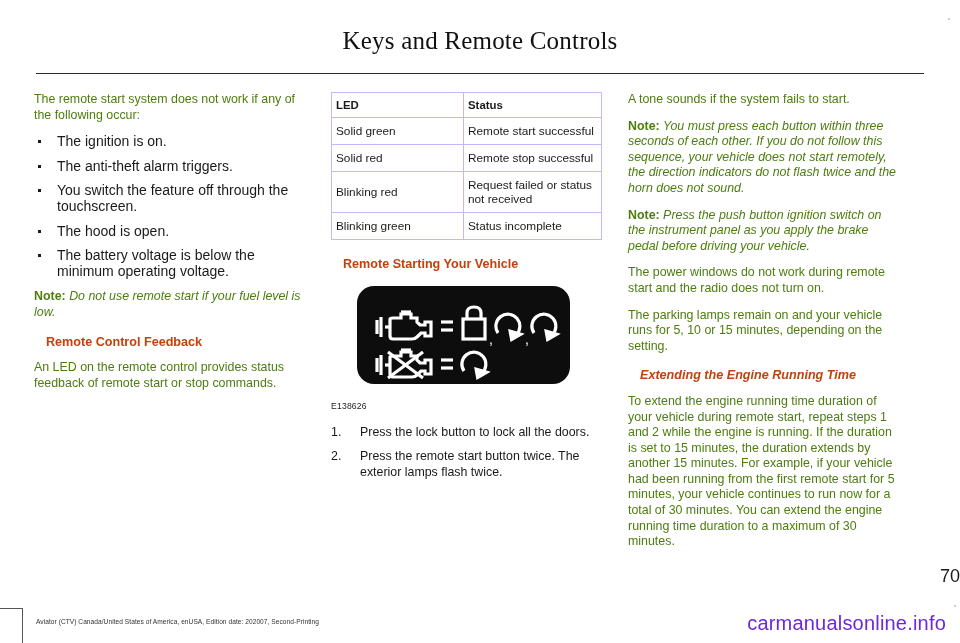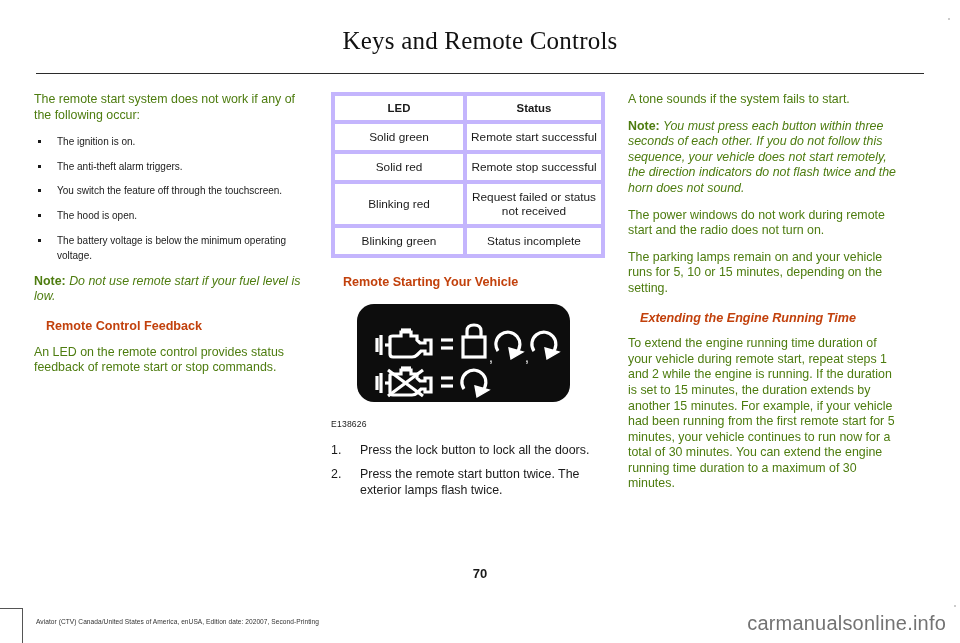--- a/index.html
+++ b/index.html
@@ -85,21 +85,21 @@
   
   ul.bullets {
     list-style: none;
     margin: 0 0 10px 0;
     padding: 0;
   }
   ul.bullets li {
     position: relative;
     padding-left: 23px;
     margin-bottom: 9px;
-    font-size: 10px;
+    font-size: 14px;
     line-height: 15.6px;
   }
   ul.bullets li::before {
     content: "";
     position: absolute;
     left: 4px;
     top: 6px;
     width: 3px;
     height: 3px;
     background: #1a1a1a;
@@ -130,22 +130,22 @@
 
   
   table.led-table {
     border-collapse: collapse;
     width: 270px;
     margin: 0 0 0 0;
     table-layout: fixed;
   }
   table.led-table td,
   table.led-table th {
-    border: 4px solid #c4b5fd;
-    text-align: center;
+    border: 1px solid #c4b5fd;
+    text-align: left;
     vertical-align: middle;
     font-size: 11.8px;
     line-height: 14px;
     padding: 6px 4px;
     color: #1a1a1a;
     font-weight: normal;
   }
   table.led-table th {
     font-weight: bold;
     font-size: 11.4px;
@@ -173,40 +173,40 @@
     letter-spacing: 0.2px;
     margin-top: 17px;
   }
 
   
   #page-number {
     position: absolute;
     left: 0;
     right: 0;
     top: 566px;
-    text-align: center;
-    font-size: 13px;
-    font-weight: bold;
+    text-align: right;
+    font-size: 18px;
+    font-weight: normal;
     color: #1a1a1a;
   }
   #footer-note {
     position: absolute;
     left: 36px;
     top: 618px;
     font-size: 6.6px;
     color: #333333;
     letter-spacing: 0.05px;
     white-space: nowrap;
   }
   #watermark {
     position: absolute;
     right: 14px;
     bottom: 8px;
     font-size: 20px;
-    color: #737373;
+    color: #6d28d9;
     letter-spacing: 0.2px;
   }
 
   
   .crop-mark {
     position: absolute;
     width: 22px;
     height: 34px;
     border-color: #555555;
     border-style: solid;
@@ -350,20 +350,21 @@
       <li>Press the lock button to lock all the doors.</li>
       <li>Press the remote start button twice.  The exterior lamps flash twice.</li>
     </ol>
   </div>
 
   <div class="col" id="col-right">
     <p class="body">A tone sounds if the system fails to start.</p>
 
     <p class="body ital"><span class="note-lbl">Note:</span><span>  You must press each button within three seconds of each other.  If you do not follow this sequence, your vehicle does not start remotely, the direction indicators do not flash twice and the horn does not sound.</span></p>
 
+    <p class="body ital"><span class="note-lbl">Note:</span><span> Press the push button ignition switch on the instrument panel as you apply the brake pedal before driving your vehicle.</span></p>
 
     <p class="body">The power windows do not work during remote start and the radio does not turn on.</p>
 
     <p class="body">The parking lamps remain on and your vehicle runs for 5, 10 or 15 minutes, depending on the setting.</p>
 
     <h3 class="subhead italic">Extending the Engine Running Time</h3>
 
     <p class="body">To extend the engine running time duration of your vehicle during remote start, repeat steps 1 and 2 while the engine is running.  If the duration is set to 15 minutes, the duration extends by another 15 minutes.  For example, if your vehicle had been running from the first remote start for 5 minutes, your vehicle continues to run now for a total of 30 minutes.  You can extend the engine running time duration to a maximum of 30 minutes.</p>
   </div>
 

